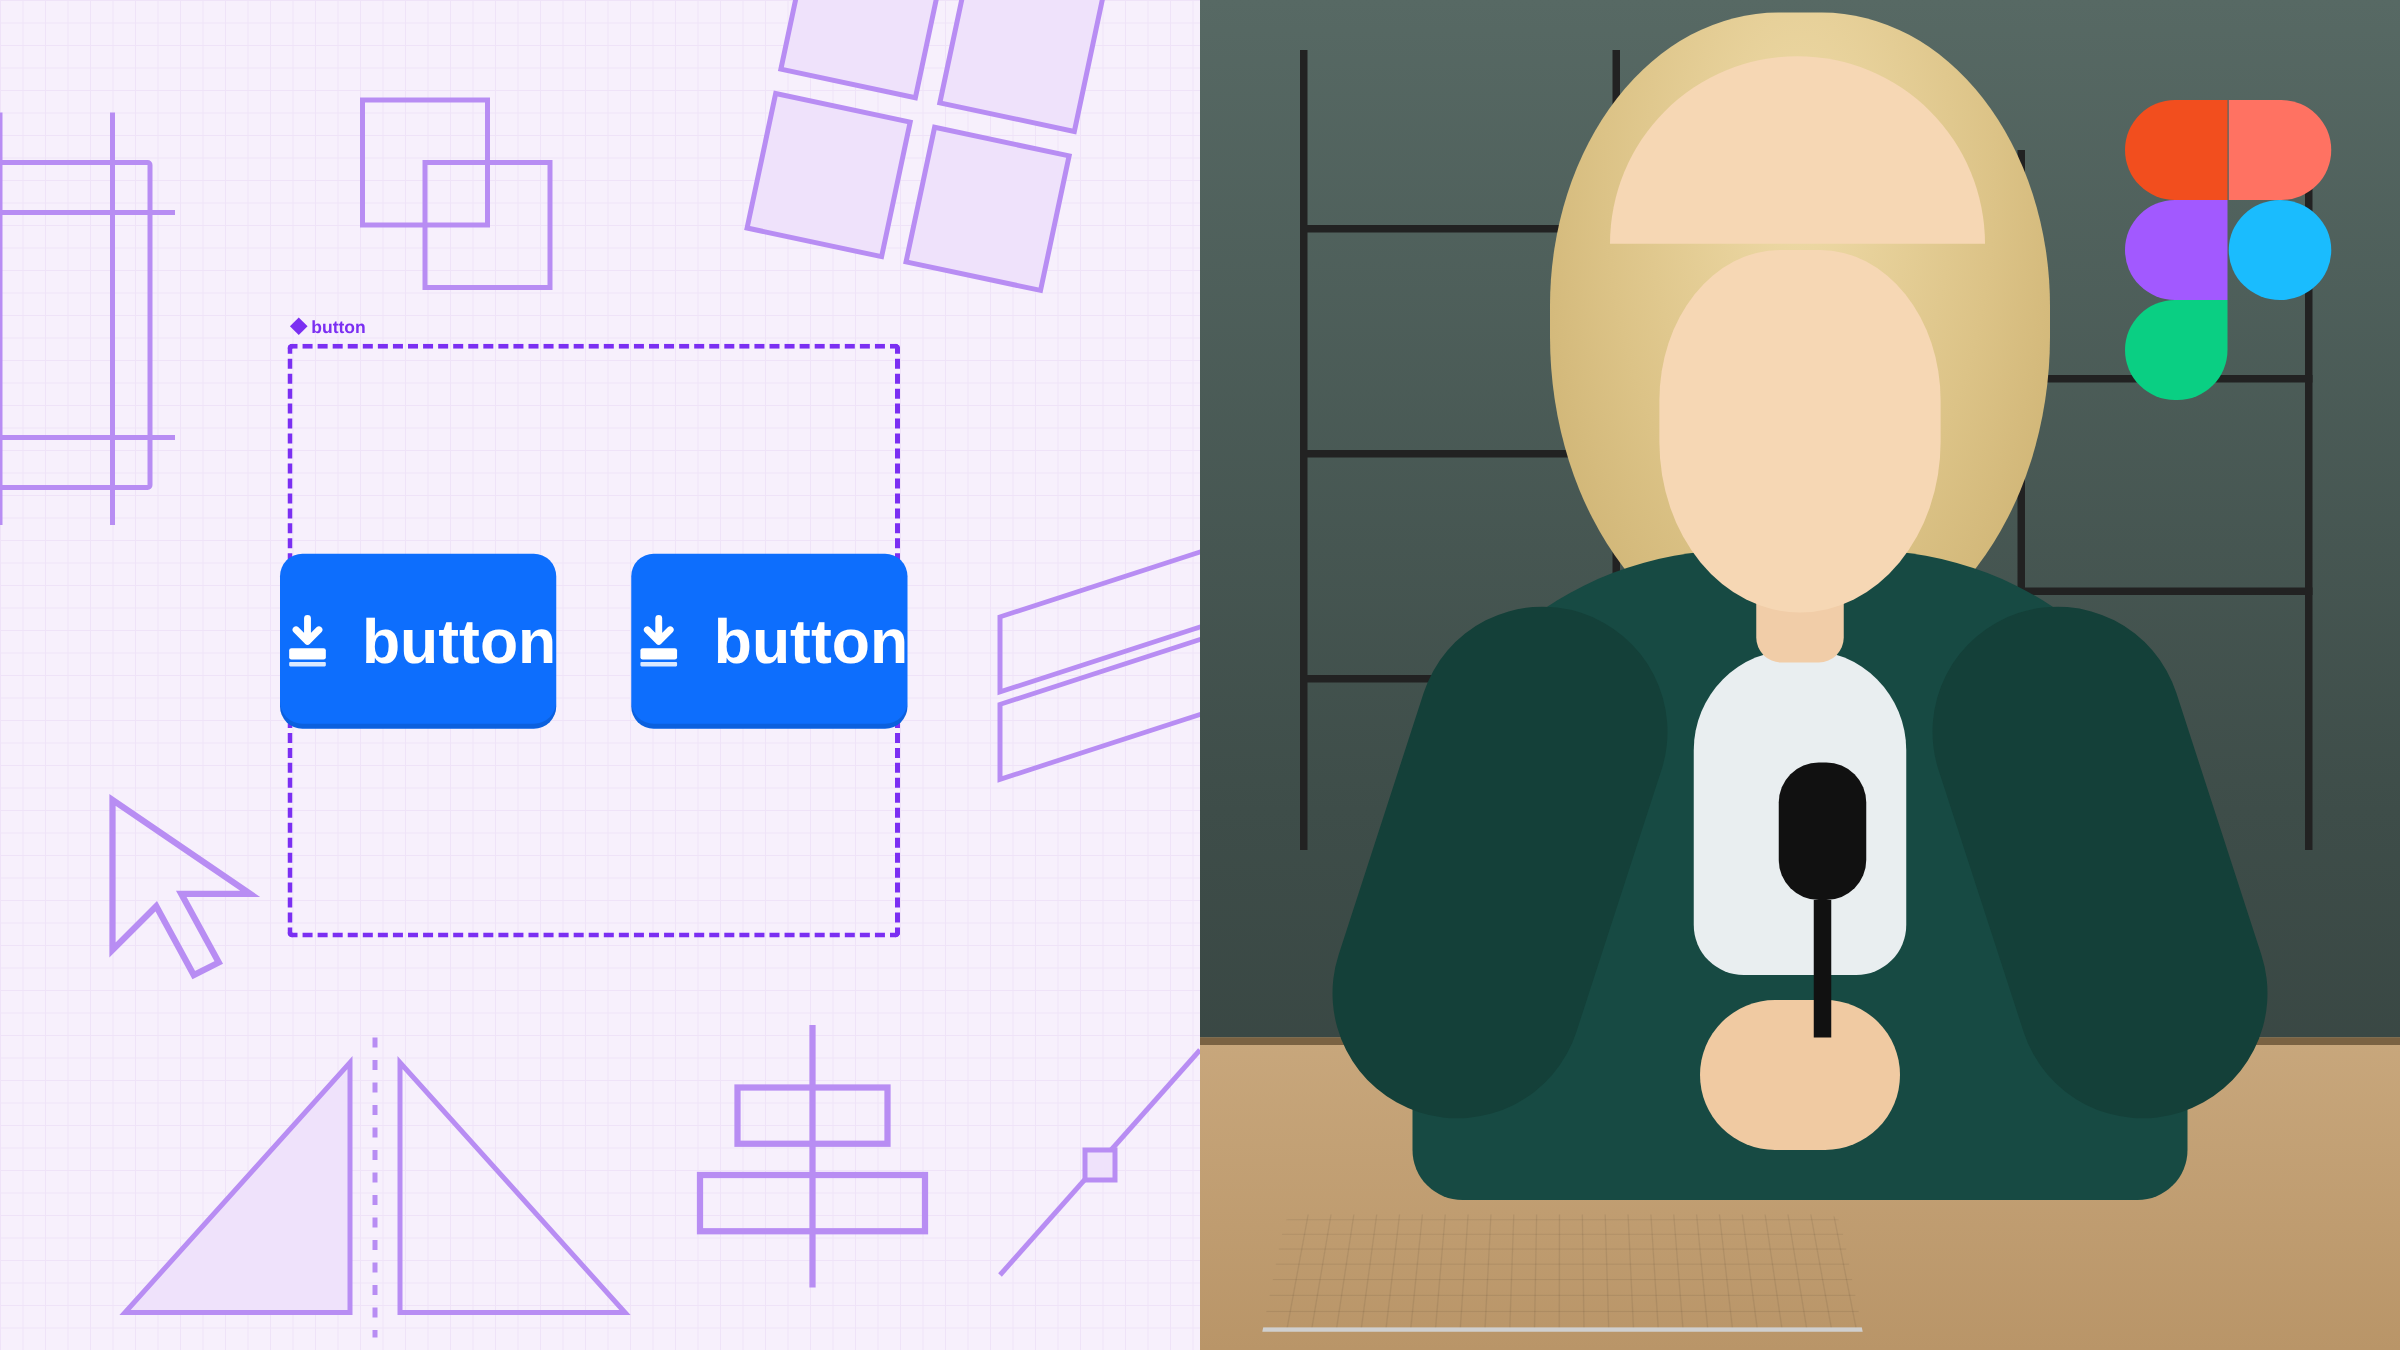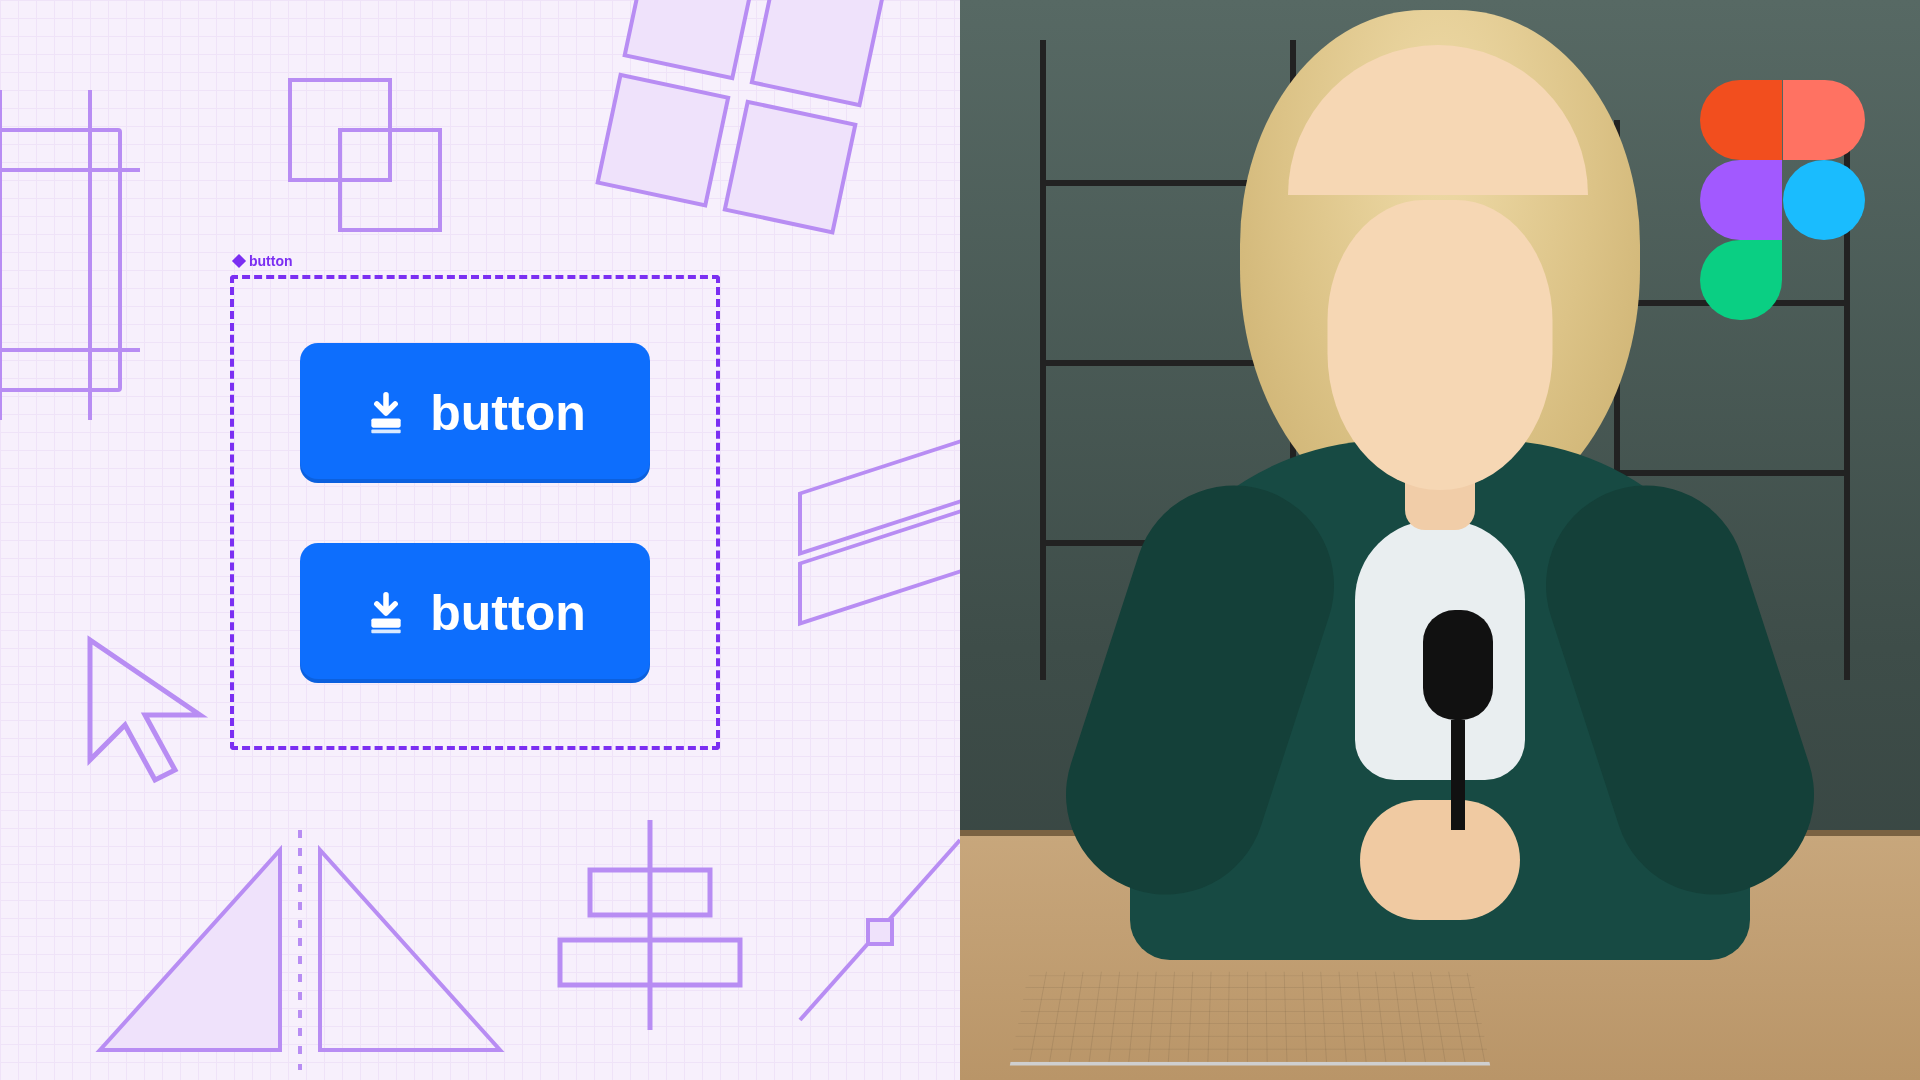--- a/index.html
+++ b/index.html
@@ -21,21 +21,21 @@
   .deco { position: absolute; }
   .deco svg { overflow: visible; }
 
   
   .component-frame {
     position: absolute;
     left: 230px; top: 275px;
     width: 490px; height: 475px;
     border: 4px dashed #7b2ff2;
     border-radius: 4px;
-    display: flex; flex-direction: column;
+    display: flex; flex-direction: row;
     align-items: center; justify-content: center;
     gap: 60px;
   }
   .component-label {
     position: absolute; left: 0; top: -26px;
     font-size: 14px; font-weight: 700; color: #7b2ff2;
     display: flex; align-items: center; gap: 3px;
   }
   .component-label::before {
     content: ""; width: 10px; height: 10px; transform: rotate(45deg);

